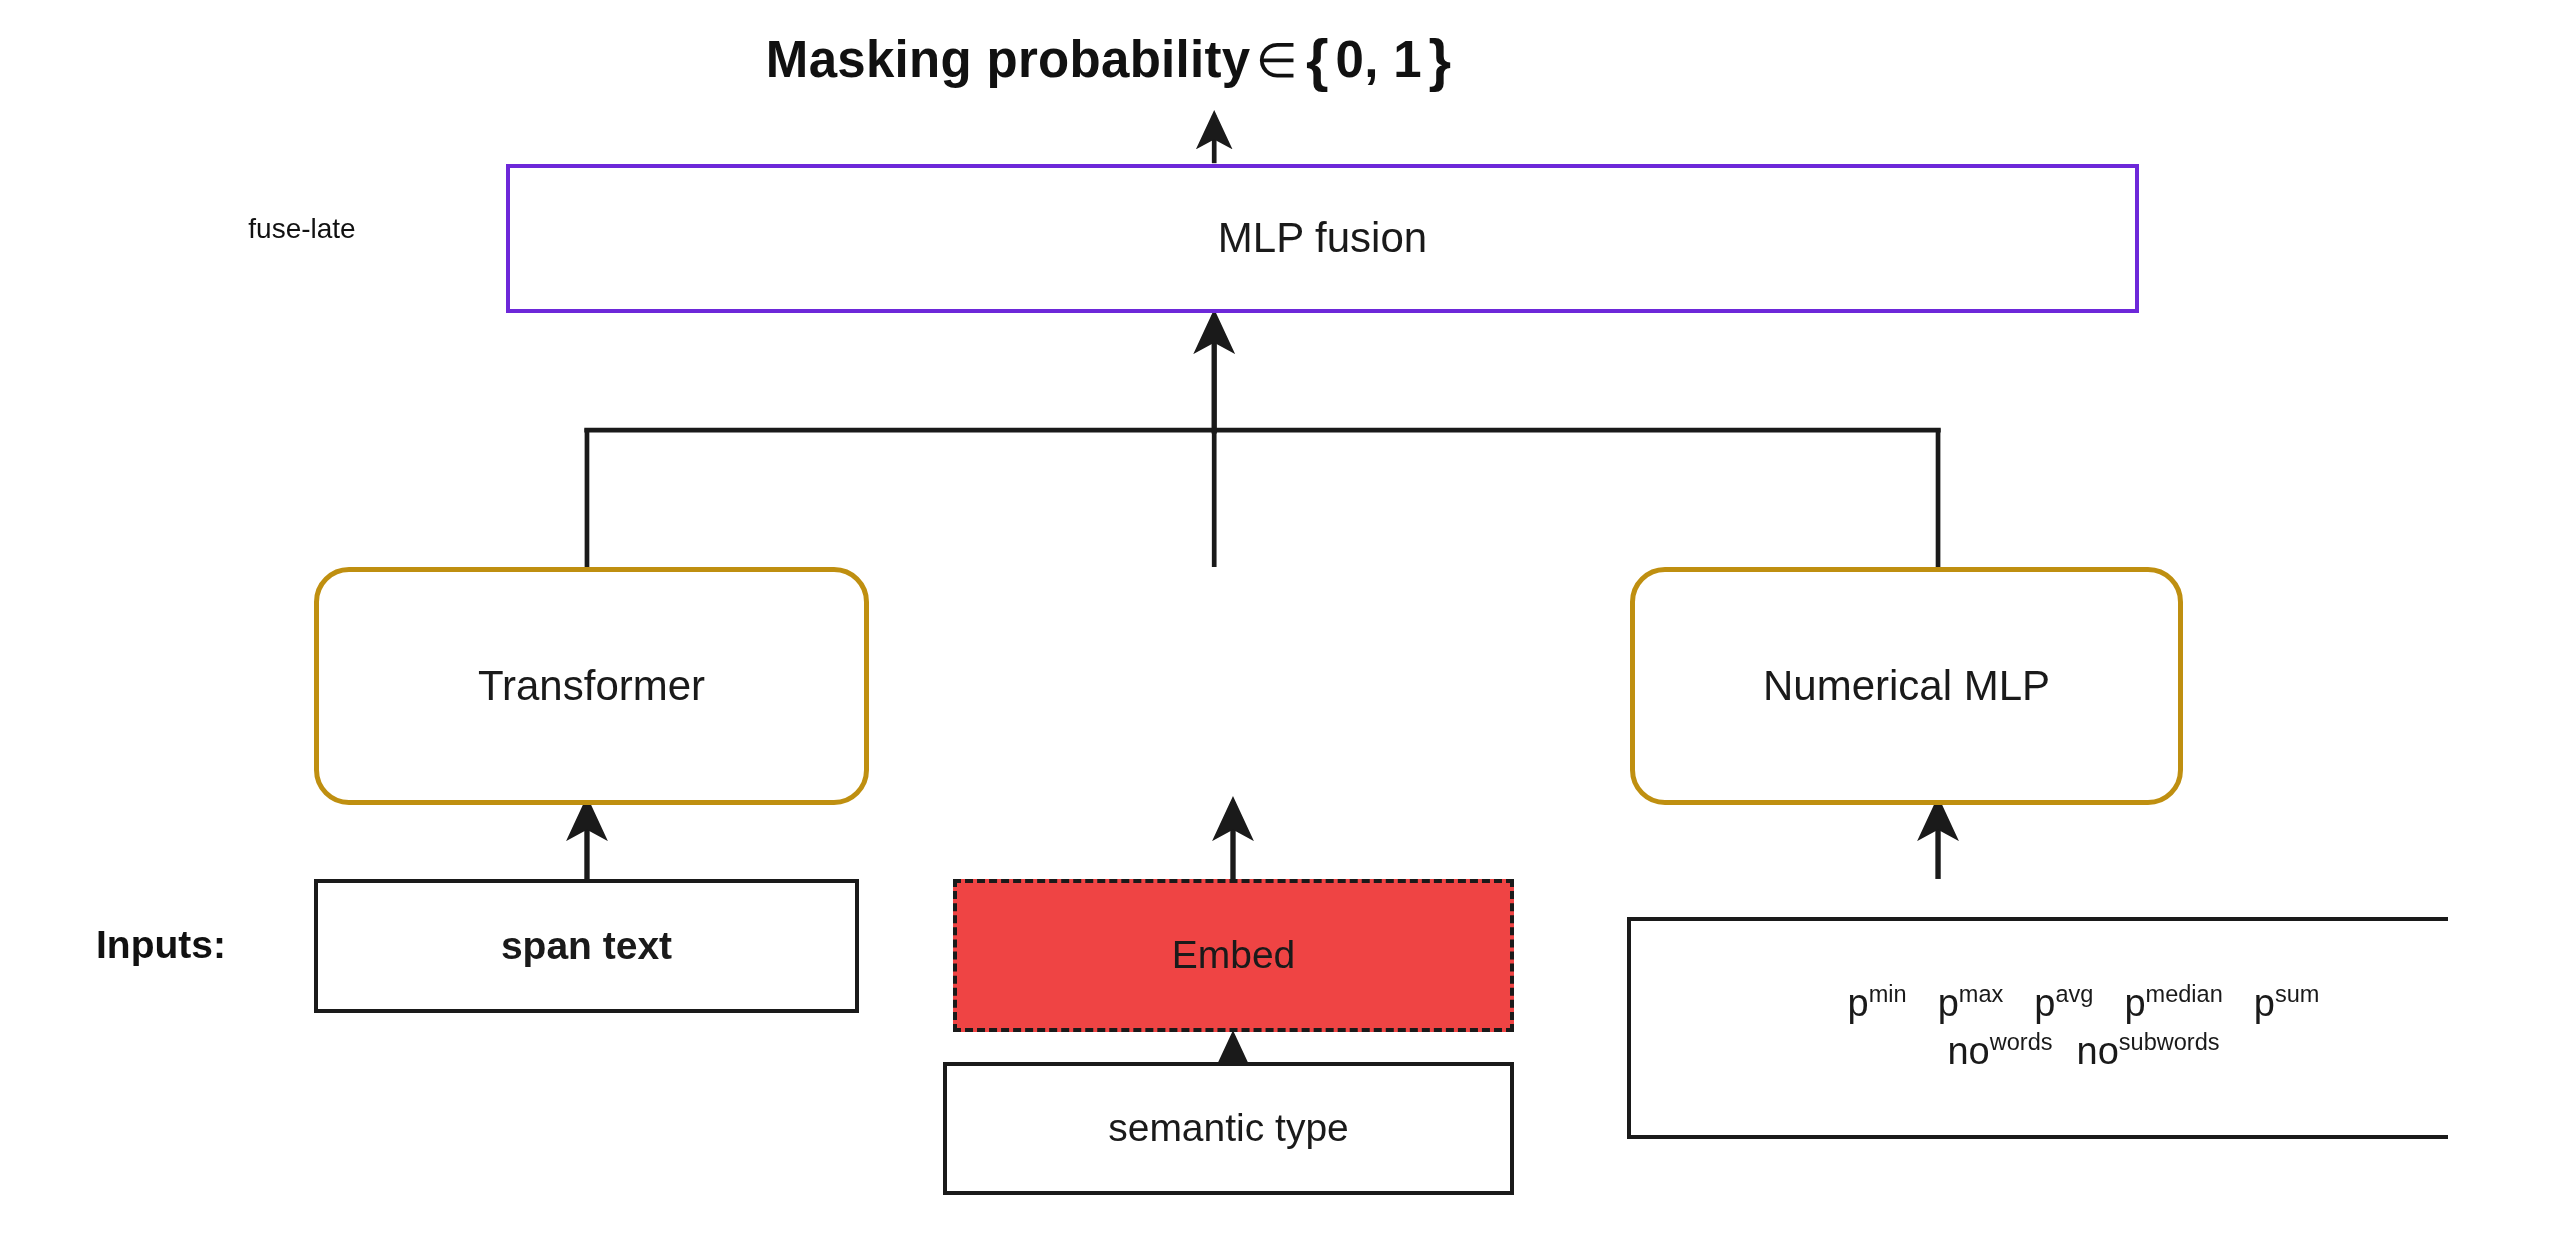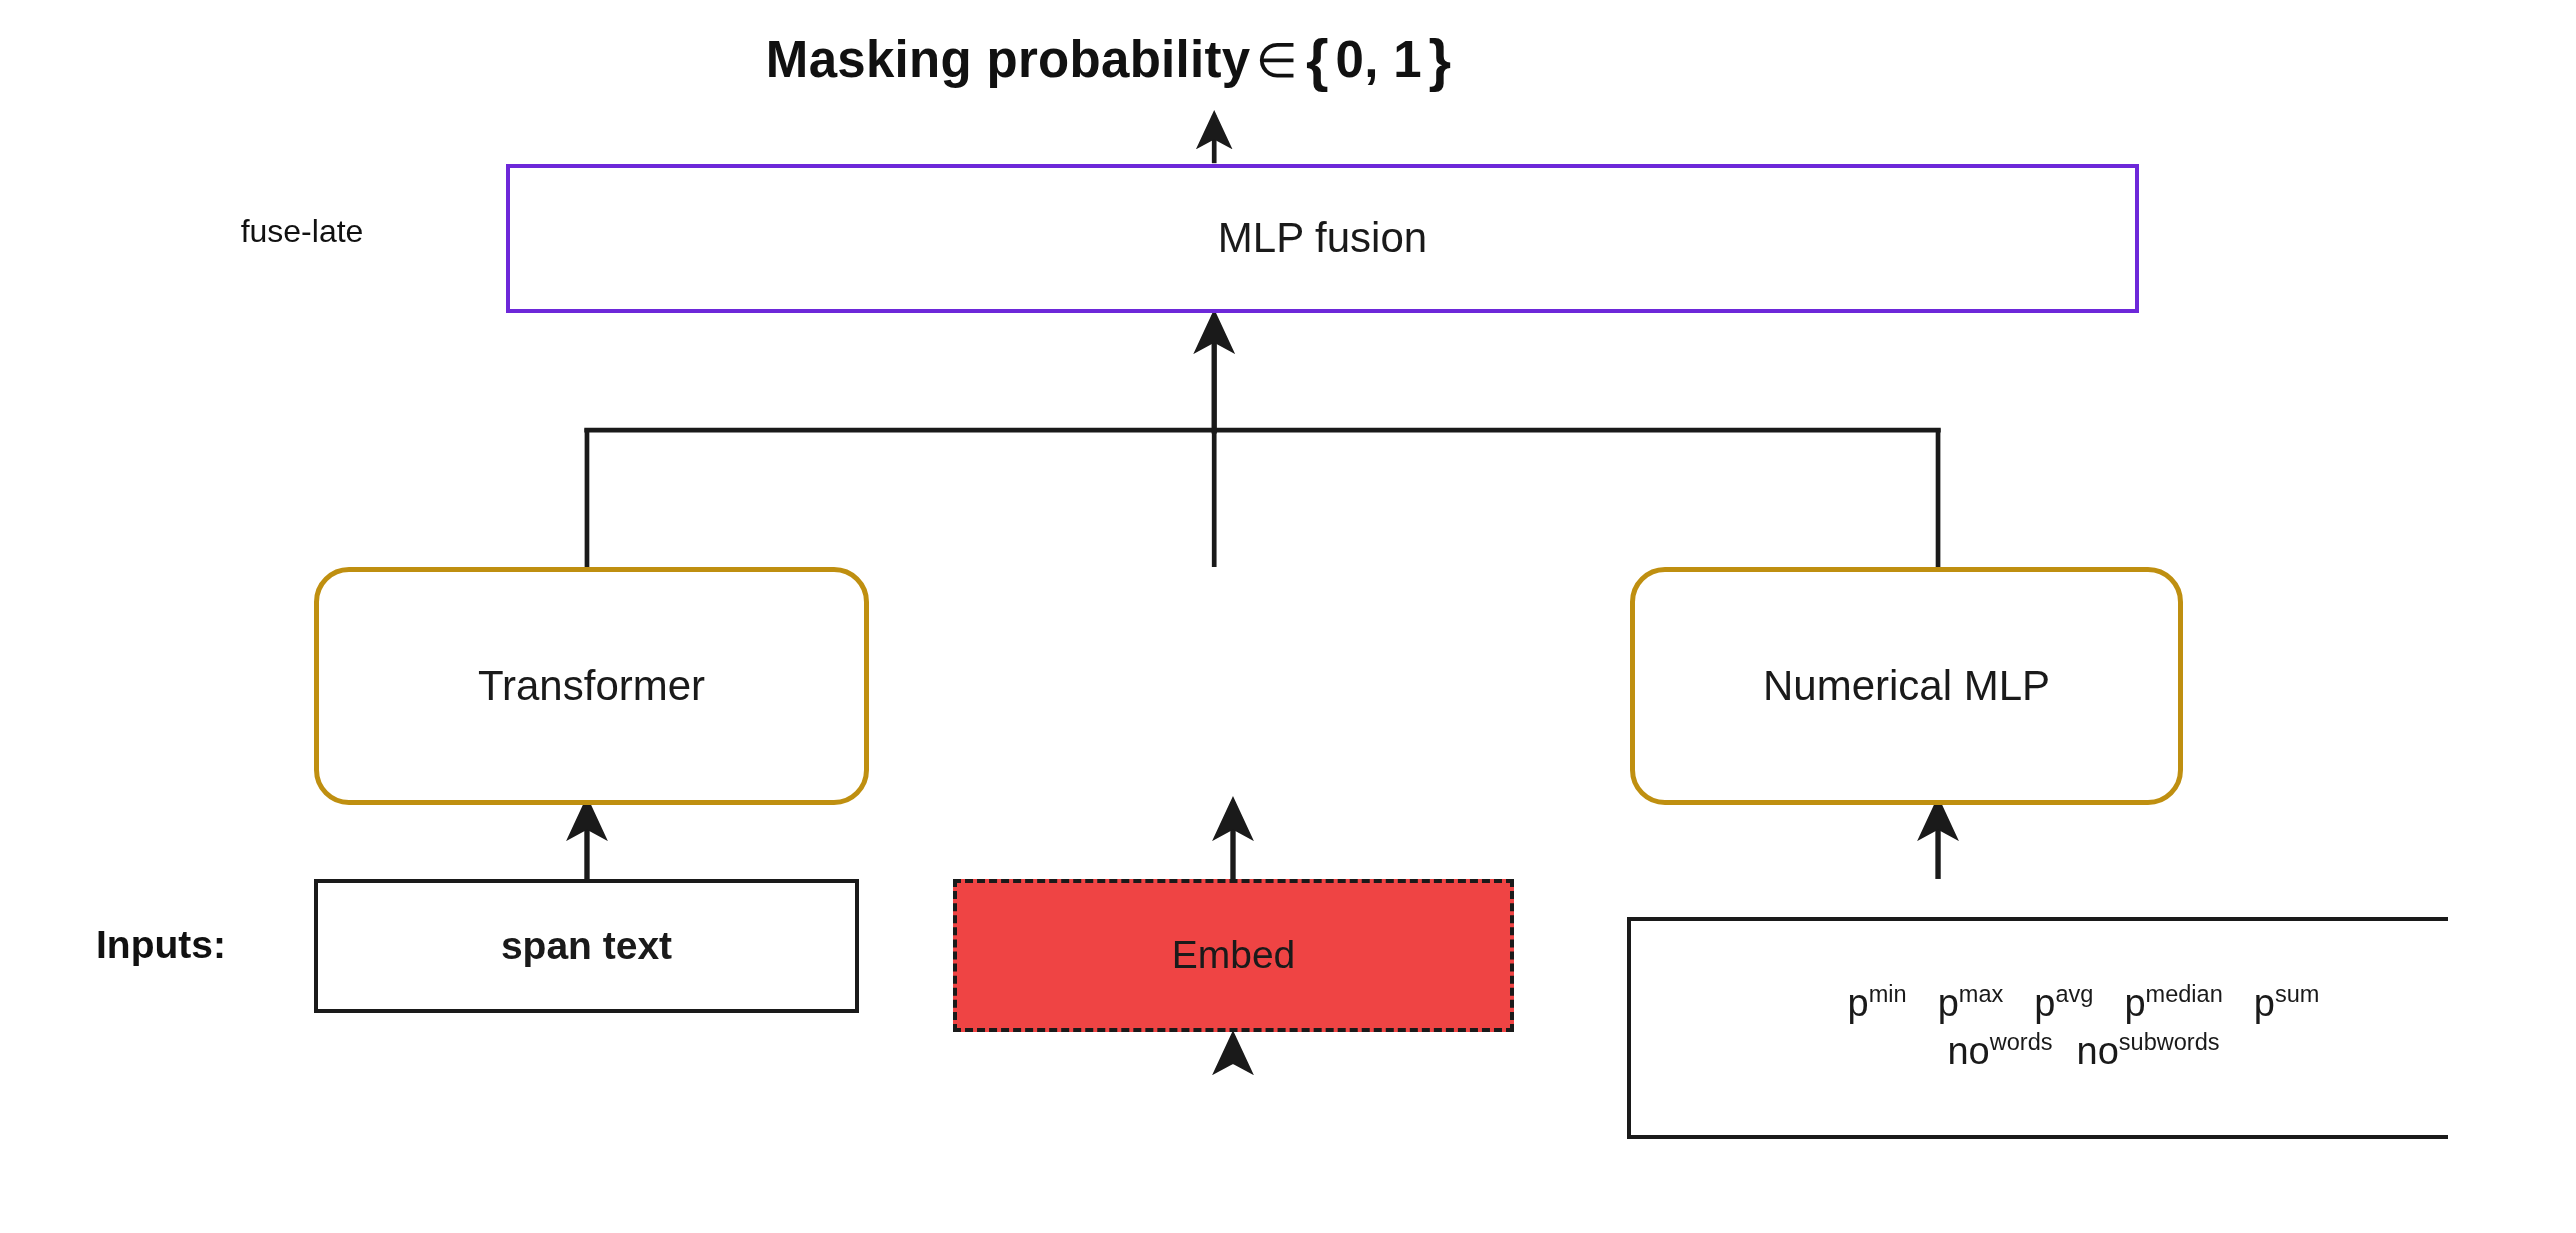--- a/index.html
+++ b/index.html
@@ -67,21 +67,21 @@
     padding: 0 4px;
   }
 
   
   #fuse-late-label {
     position: absolute;
     left: 121px;
     top: 213px;
     width: 362px;
     text-align: center;
-    font-size: 32px;
+    font-size: 28px;
     color: #111111;
     white-space: nowrap;
   }
 
   
   #fusion-box {
     left: 506px;
     top: 164px;
     width: 1633px;
     height: 149px;
@@ -215,20 +215,23 @@
   <div id="inputs-label">Inputs:</div>
 
   <div class="node input-box" id="span-text-box">
     <span>span text</span>
   </div>
 
   <div class="node dashed-box" id="embed-box">
     <span>Embed</span>
   </div>
 
+  <div class="node input-box" id="semantic-box">
+    <span>semantic type</span>
+  </div>
 
   <div class="node input-box" id="numerical-feats-box">
     <div class="feat-row" id="feat-row-1">
         <span class="feat">p<sup>min</sup></span>
         <span class="feat">p<sup>max</sup></span>
         <span class="feat">p<sup>avg</sup></span>
         <span class="feat">p<sup>median</sup></span>
         <span class="feat">p<sup>sum</sup></span>
       </div>
     <div class="feat-row" id="feat-row-2">

